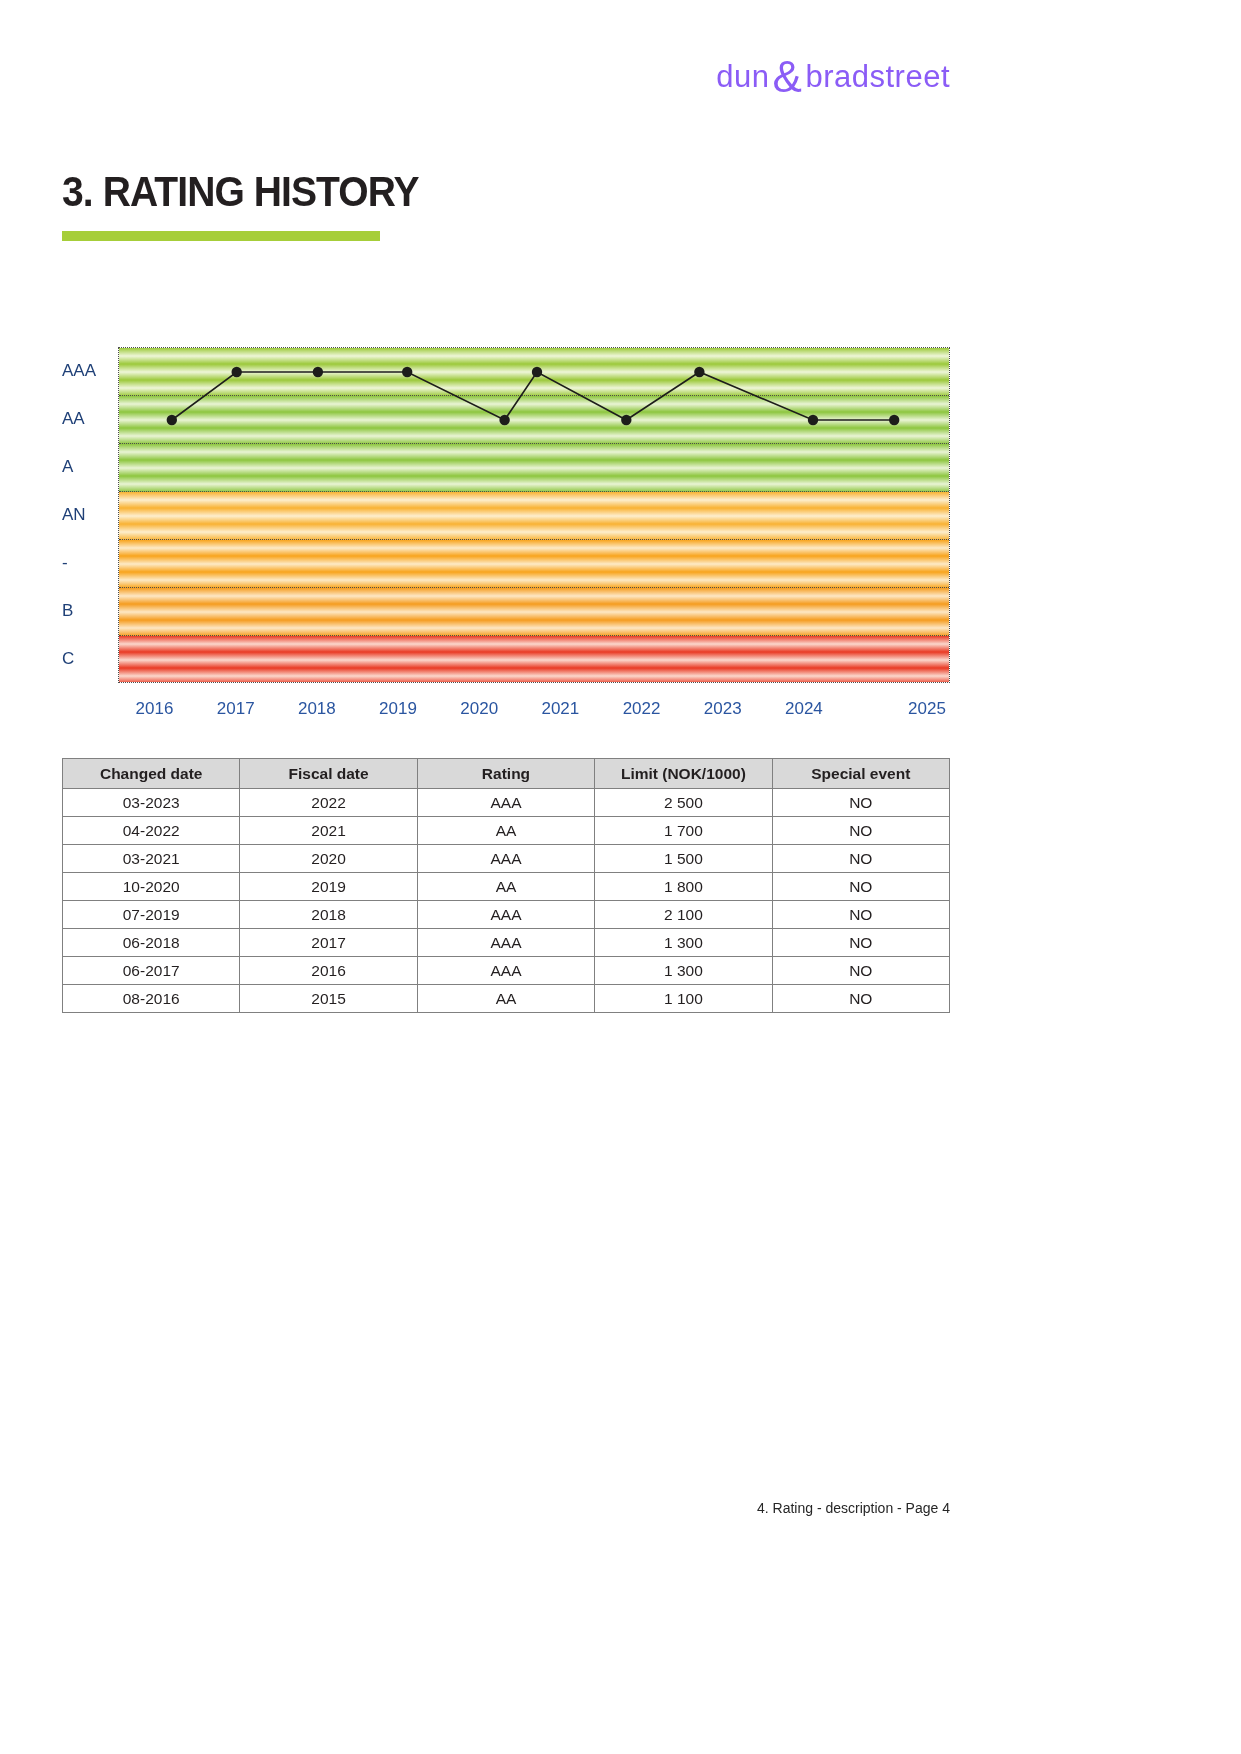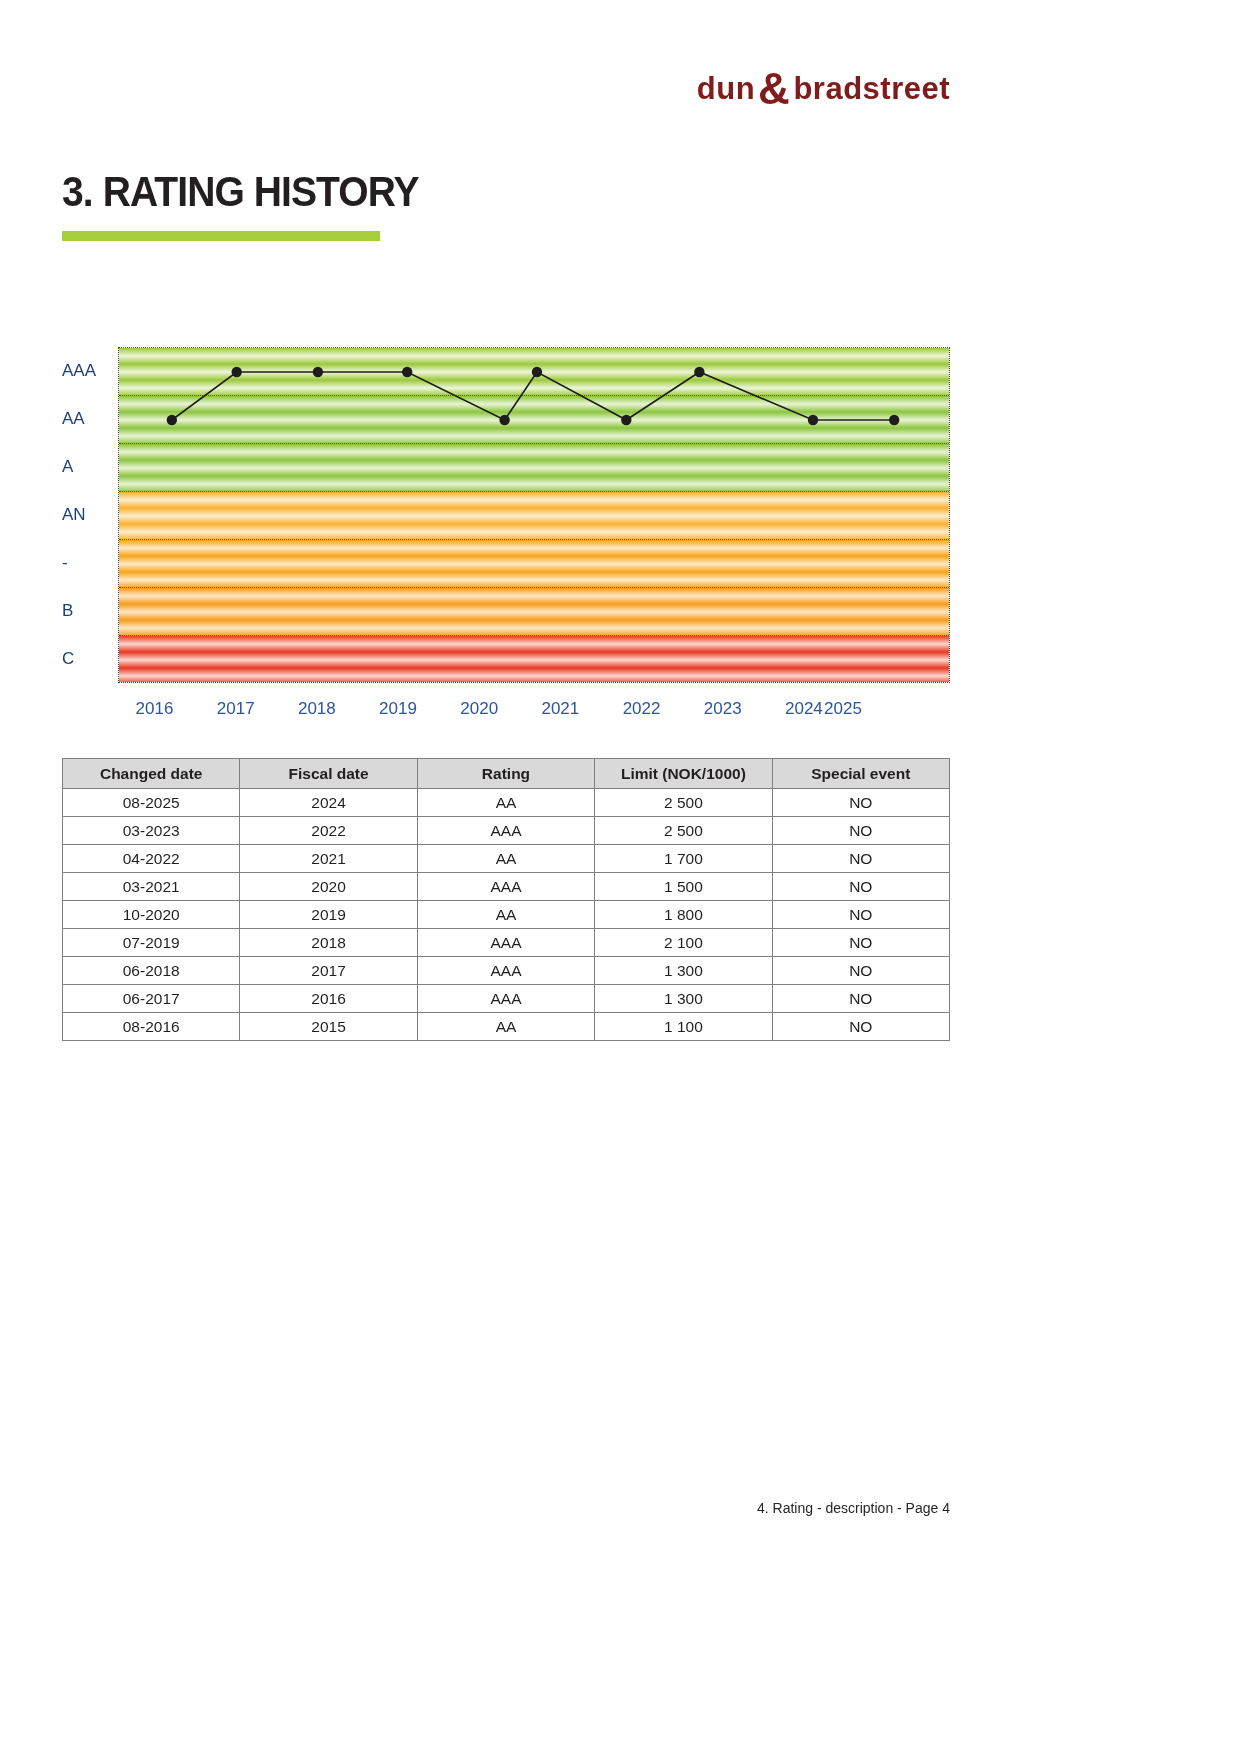--- a/index.html
+++ b/index.html
@@ -1,20 +1,20 @@
 <!DOCTYPE html>
 <html><head>
 <meta charset="utf-8">
 <style>
   *{margin:0;padding:0;box-sizing:border-box}
   html,body{background:#ffffff}
   body{font-family:"Liberation Sans",sans-serif;color:#231f20}
   .page{position:relative;width:1241px;height:1754px;background:#fff;overflow:hidden}
 
-  .logo{position:absolute;top:64px;right:291px;color:#7f1d1d;font-size:31px;font-weight:700;letter-spacing:.5px;white-space:nowrap}
+  .logo{position:absolute;top:52px;right:291px;color:#8b5cf6;font-size:31px;font-weight:400;letter-spacing:.5px;white-space:nowrap}
   .logo .amp{font-size:44px;margin:0 3px;vertical-align:-5px}
 
   .page-title{position:absolute;left:62px;top:168px;font-size:42px;font-weight:700;letter-spacing:-1px;color:#231f20;transform:scaleX(.93);transform-origin:left}
   .title-rule{position:absolute;left:62px;top:231px;width:318px;height:10px;background:#a6ce39}
 
   .chart{position:absolute;left:62px;top:347px;width:888px;height:385px}
   .ylabels{position:absolute;left:0;top:0;width:56px;height:336px}
   .ylab{height:48px;display:flex;align-items:center;color:#1f4077;font-size:17px}
   .plot{position:absolute;left:56px;top:0;width:832px;height:336px;border:1px dotted #4d4d4d;overflow:hidden}
   .band{height:48px;border-bottom:1px dotted #4d4d4d}
@@ -76,42 +76,35 @@
     <div class="xlabels">
         <div class="xlab" style="left: 36.5268px;">2016</div>
         <div class="xlab" style="left: 117.698px;">2017</div>
         <div class="xlab" style="left: 198.868px;">2018</div>
         <div class="xlab" style="left: 280.039px;">2019</div>
         <div class="xlab" style="left: 361.21px;">2020</div>
         <div class="xlab" style="left: 442.38px;">2021</div>
         <div class="xlab" style="left: 523.551px;">2022</div>
         <div class="xlab" style="left: 604.722px;">2023</div>
         <div class="xlab" style="left: 685.893px;">2024</div>
-        <div class="xlab" style="left: 725px;">2025</div>
+        <div class="xlab" style="left: 809px;">2025</div>
       </div>
   </div>
 
   <table class="rating">
     <thead>
         <tr>
           <th>Changed date</th>
           <th>Fiscal date</th>
           <th>Rating</th>
           <th>Limit (NOK/1000)</th>
           <th>Special event</th>
         </tr>
       </thead>
     <tbody>
-        <tr>
-          <td>08-2025</td>
-          <td>2024</td>
-          <td>AA</td>
-          <td>2 500</td>
-          <td>NO</td>
-        </tr>
         <tr>
           <td>03-2023</td>
           <td>2022</td>
           <td>AAA</td>
           <td>2 500</td>
           <td>NO</td>
         </tr>
         <tr>
           <td>04-2022</td>
           <td>2021</td>

